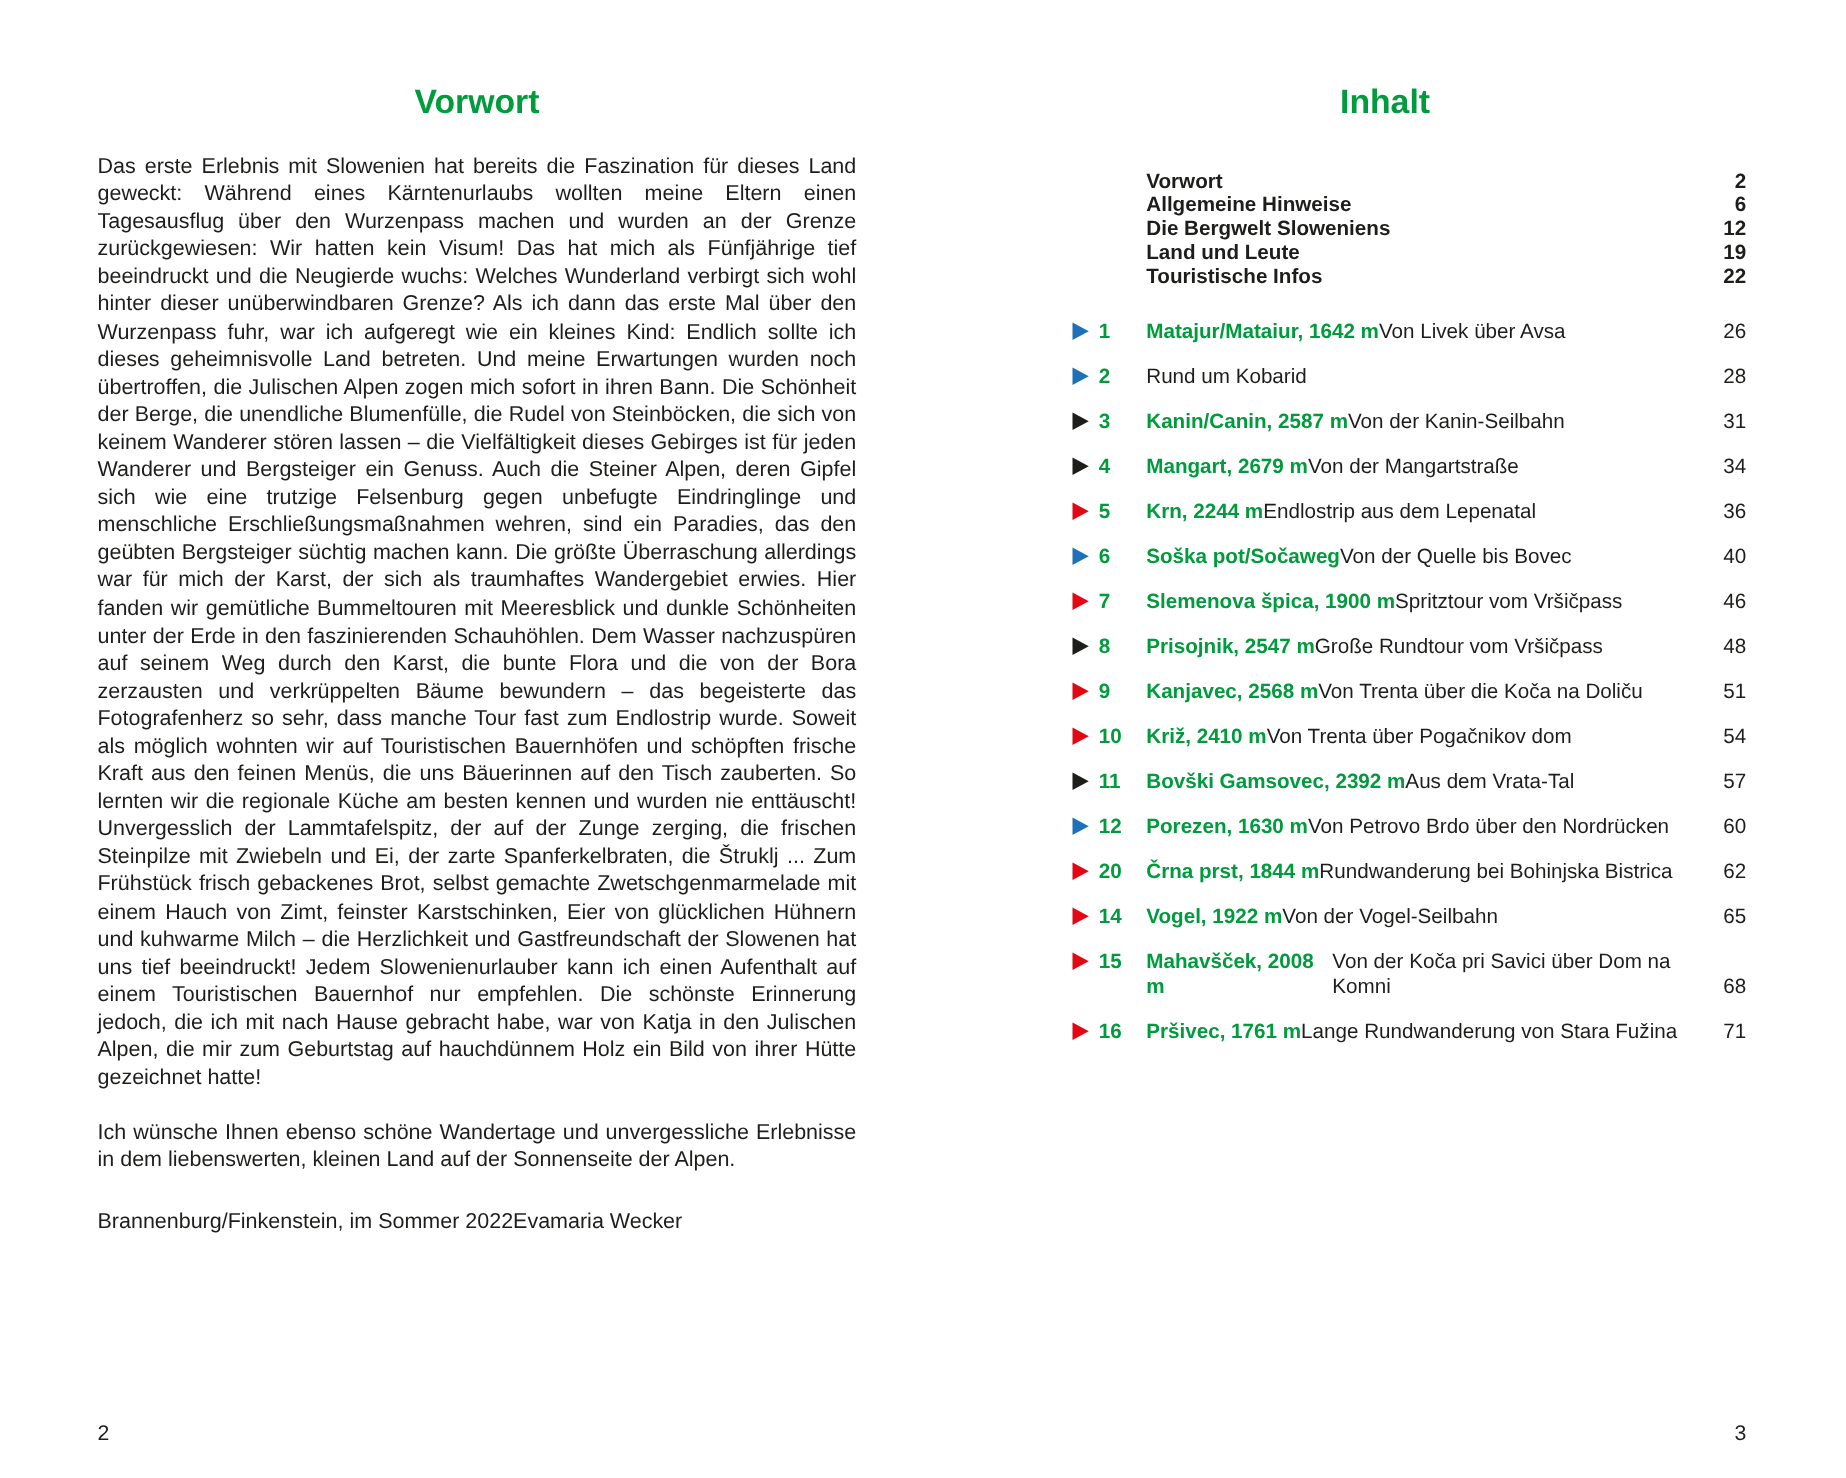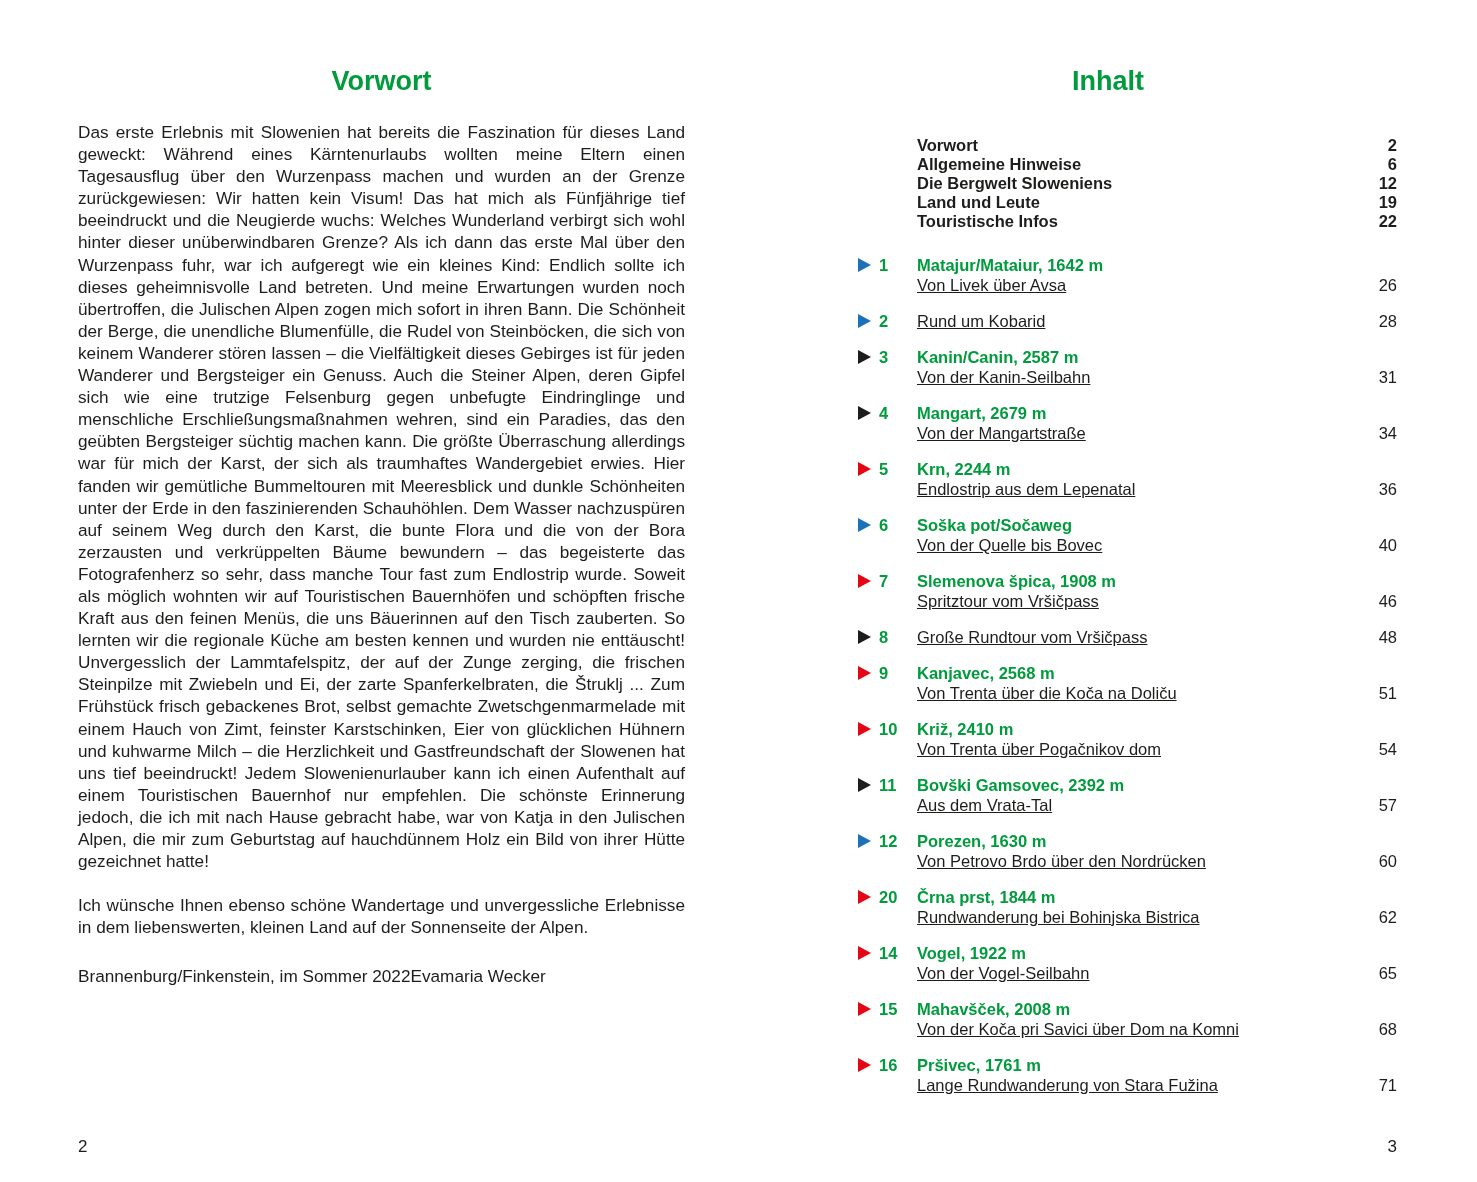--- a/index.html
+++ b/index.html
@@ -71,23 +71,23 @@
     gap: 8px;
     height: 20px;
   }
   .tri {
     width: 0; height: 0;
     border-left: 13px solid #1d1d1b;
     border-top: 7.5px solid transparent;
     border-bottom: 7.5px solid transparent;
   }
   .tour-num   { color: var(--green, #009b3c); font-weight: bold; font-size: 16.5px; line-height: 20px; }
-  .tour-text  { flex: 1; display: flex; flex-direction: column; }
+  .tour-text  { flex: 1; display: flex; flex-direction: row; }
   .tour-title { color: var(--green, #009b3c); font-weight: bold; font-size: 16.5px; line-height: 20px; }
-  .tour-subtitle { font-size: 16.5px; line-height: 20px; color: var(--text, #1d1d1b); text-decoration: underline; }
+  .tour-subtitle { font-size: 16.5px; line-height: 20px; color: var(--text, #1d1d1b); }
   .tour-page  { flex: none; align-self: flex-end; font-size: 16.5px; line-height: 20px; }
 </style>
 </head>
 <body>
 
 <div class="spread">
 
   <section class="page page-left">
     <h1 class="page-heading">Vorwort</h1>
     <div class="body-copy" lang="de">
@@ -191,31 +191,32 @@
       <span class="tour-subtitle">Von der Quelle bis Bovec</span>
     </span>
     <span class="tour-page">40</span>
   </div>
           <div class="tour-row">
     <span class="tour-marker">
       <span class="tri" style="border-left-color: rgb(227, 6, 19);"></span>
       <span class="tour-num">7</span>
     </span>
     <span class="tour-text">
-      <span class="tour-title">Slemenova špica, 1908 m</span>
+      <span class="tour-title">Slemenova špica, 1900 m</span>
       <span class="tour-subtitle">Spritztour vom Vršičpass</span>
     </span>
     <span class="tour-page">46</span>
   </div>
           <div class="tour-row">
     <span class="tour-marker">
       <span class="tri" style="border-left-color: rgb(29, 29, 27);"></span>
       <span class="tour-num">8</span>
     </span>
     <span class="tour-text">
+      <span class="tour-title">Prisojnik, 2547 m</span>
       <span class="tour-subtitle">Große Rundtour vom Vršičpass</span>
     </span>
     <span class="tour-page">48</span>
   </div>
           <div class="tour-row">
     <span class="tour-marker">
       <span class="tri" style="border-left-color: rgb(227, 6, 19);"></span>
       <span class="tour-num">9</span>
     </span>
     <span class="tour-text">

